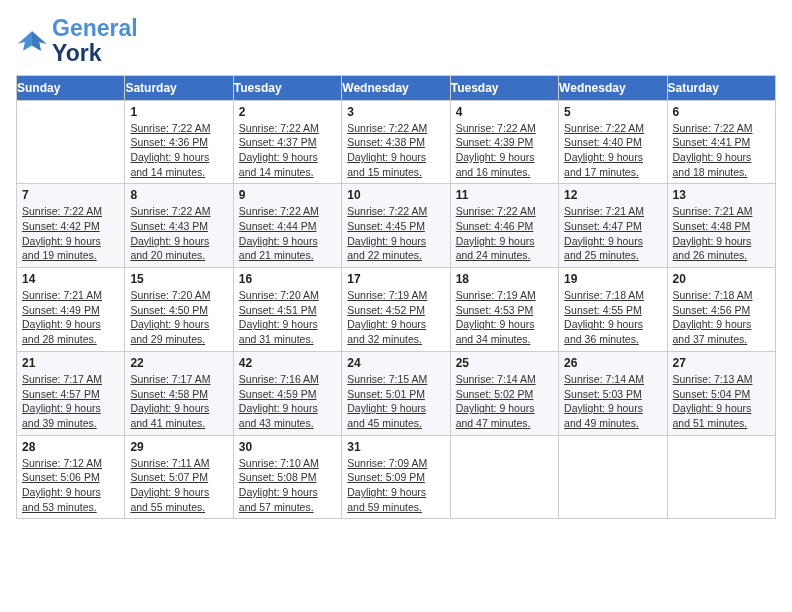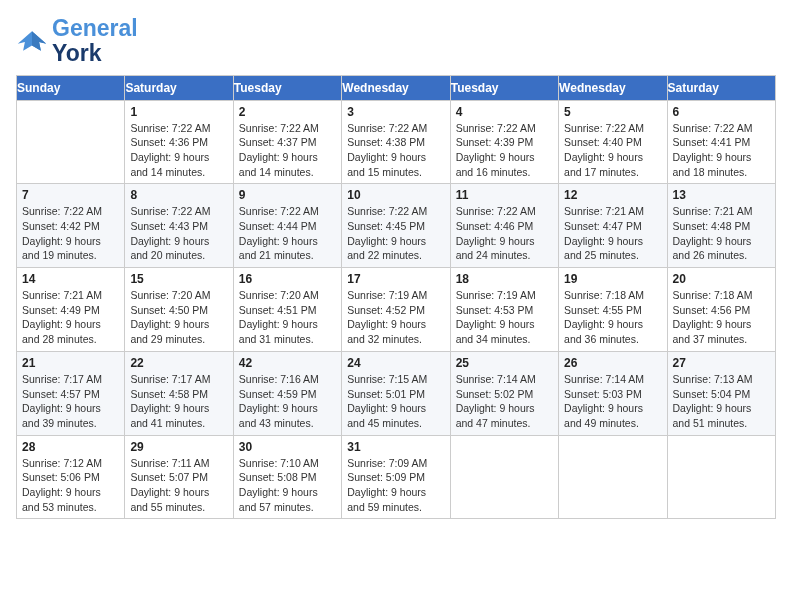--- a/index.html
+++ b/index.html
@@ -76,20 +76,21 @@
     .day-number {
       font-weight: bold;
       font-size: 12px;
       color: #222;
       margin-bottom: 2px;
     }
     .day-info {
       color: #333;
       font-size: 10.5px;
       line-height: 1.4;
+      text-decoration: underline;
     }
     .empty-cell {
       background: #fff !important;
     }
   </style>
 </head>
 <body>
 
 <div class="header">
   <div class="logo">

